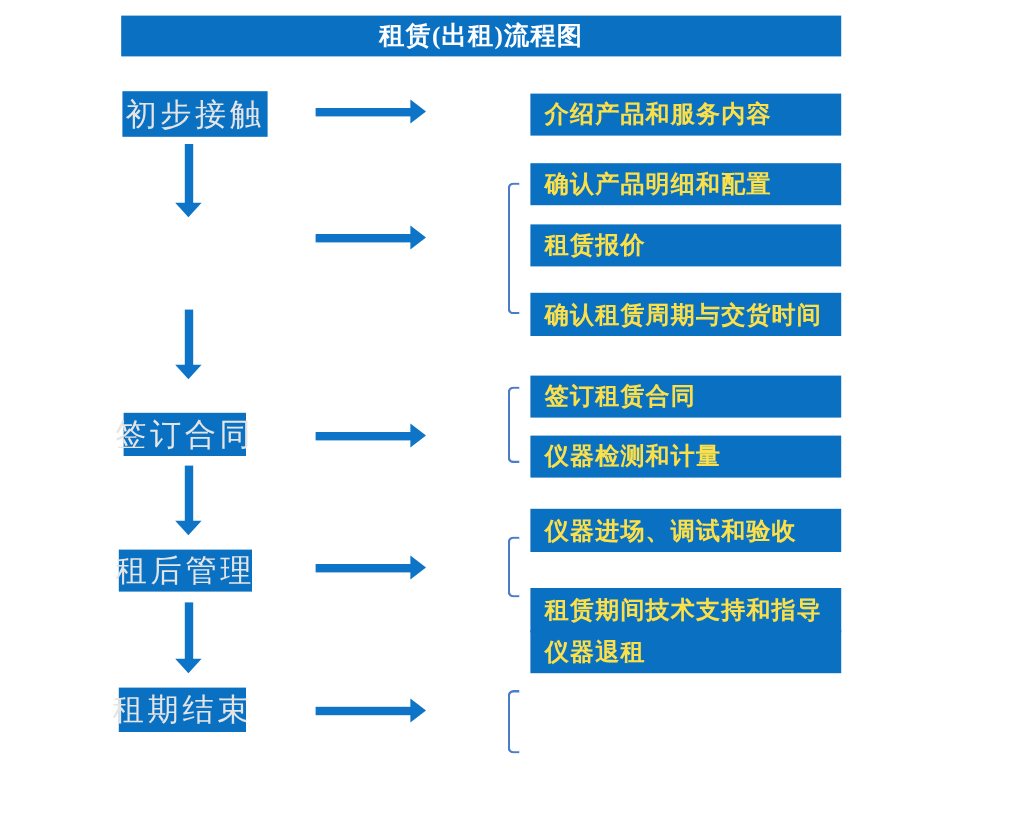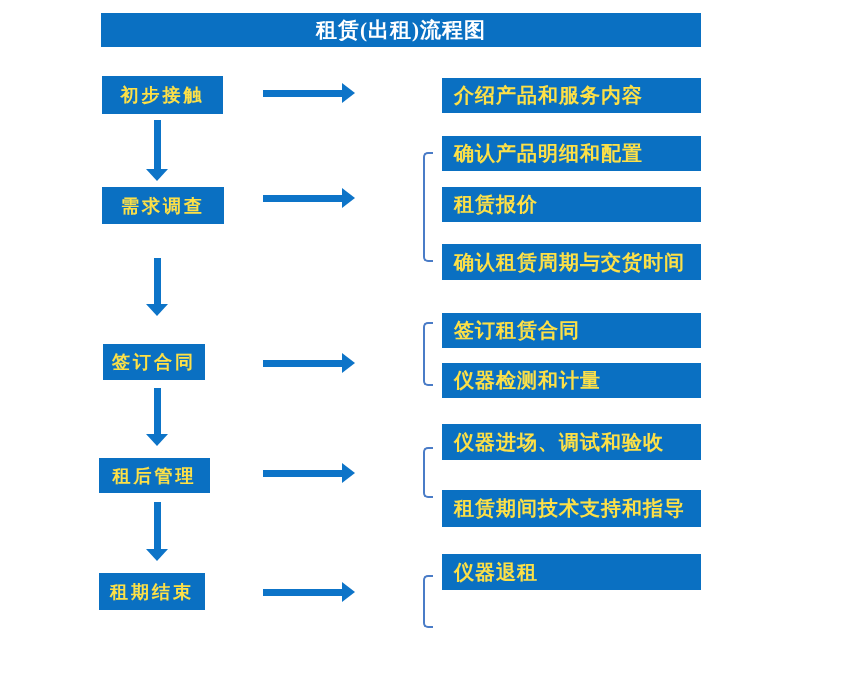--- a/index.html
+++ b/index.html
@@ -11,22 +11,22 @@
   .canvas{
     position:relative;width:844px;height:688px;background:#ffffff;overflow:hidden;
     font-family:"Liberation Serif","DejaVu Serif",serif;
   }
   .title-bar{
     position:absolute;left:101px;top:13px;width:600px;height:34px;
     background:var(--box-blue);color:#ffffff;font-weight:bold;font-size:21px;
     display:flex;align-items:center;justify-content:center;letter-spacing:1px;
   }
   .step-box{
-    position:absolute;background:var(--box-blue);color:#fde047;font-weight:bold;
-    font-size:18px;letter-spacing:3px;display:flex;align-items:center;justify-content:center;
+    position:absolute;background:var(--box-blue);color:#e5e5e5;font-weight:normal;
+    font-size:26px;letter-spacing:3px;display:flex;align-items:center;justify-content:center;
     white-space:nowrap;
   }
   .detail-box{
     position:absolute;left:442px;width:259px;background:var(--box-blue);color:#fde047;
     font-weight:bold;font-size:20px;letter-spacing:1px;display:flex;align-items:center;
     padding-left:12px;box-sizing:border-box;white-space:nowrap;
   }
   .arrow-right{position:absolute;left:263px;width:92px;height:20px;}
   .arrow-right .shaft{position:absolute;left:0;right:11px;top:6.5px;height:7px;background:var(--arrow-blue);}
   .arrow-right .head{position:absolute;right:0;top:0;width:0;height:0;
@@ -42,21 +42,20 @@
   }
 </style>
 </head>
 <body>
 
 <div class="canvas">
 
   <div class="title-bar">租赁(出租)流程图</div>
 
   <div class="step-box" style="left:102px;top:76px;width:121px;height:38px;">初步接触</div>
-  <div class="step-box" style="left:102px;top:187px;width:122px;height:37px;">需求调查</div>
   <div class="step-box" style="left:103px;top:344px;width:102px;height:36px;">签订合同</div>
   <div class="step-box" style="left:99px;top:458px;width:111px;height:35px;">租后管理</div>
   <div class="step-box" style="left:99px;top:573px;width:106px;height:37px;">租期结束</div>
 
   <div class="arrow-down" style="top:120px;height:61px;">
     <div class="shaft"></div>
     <div class="head"></div>
   </div>
   <div class="arrow-down" style="top:258px;height:58px;">
     <div class="shaft"></div>
@@ -102,15 +101,15 @@
   <div class="detail-box" style="top:136px;height:35px;">确认产品明细和配置</div>
   <div class="detail-box" style="top:187px;height:35px;">租赁报价</div>
   <div class="detail-box" style="top:244px;height:36px;">确认租赁周期与交货时间</div>
 
   <div class="detail-box" style="top:363px;height:35px;">仪器检测和计量</div>
   <div class="detail-box" style="top:313px;height:35px;">签订租赁合同</div>
 
   <div class="detail-box" style="top:424px;height:36px;">仪器进场、调试和验收</div>
   <div class="detail-box" style="top:490px;height:37px;">租赁期间技术支持和指导</div>
 
-  <div class="detail-box" style="top:554px;height:36px;">仪器退租</div>
+  <div class="detail-box" style="top:525px;height:36px;">仪器退租</div>
 
 </div>
 
 </body></html>

